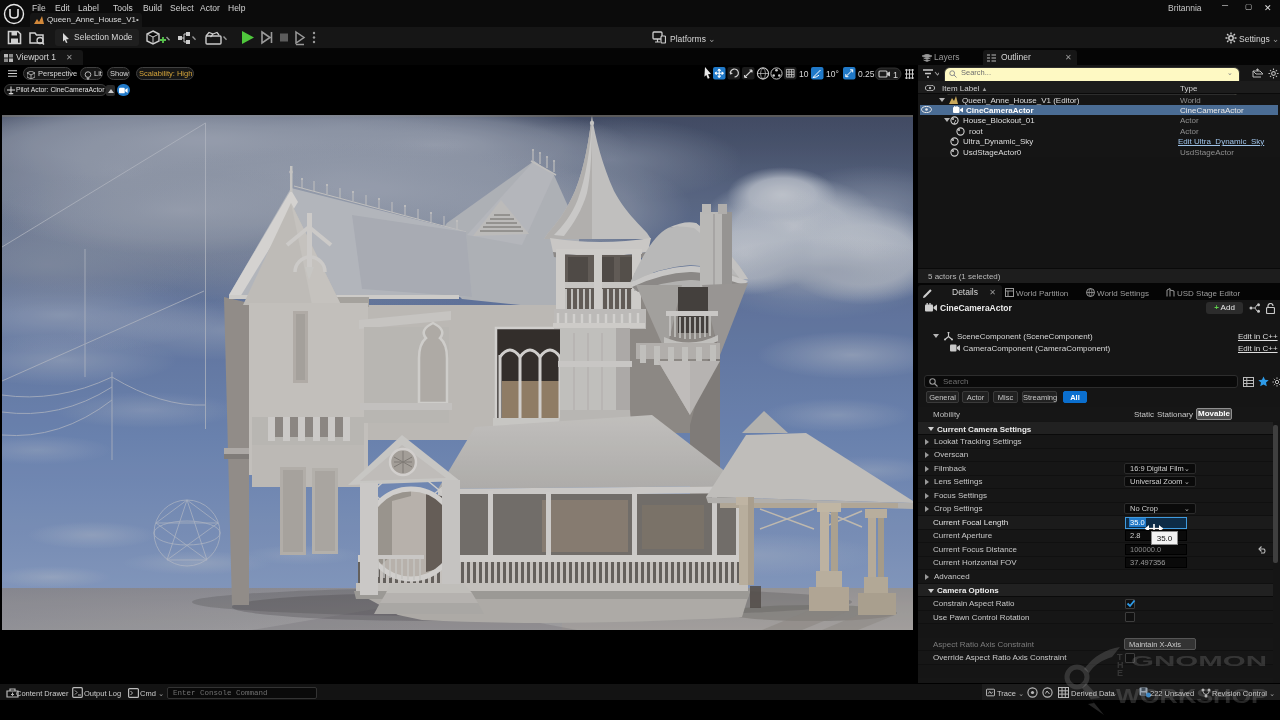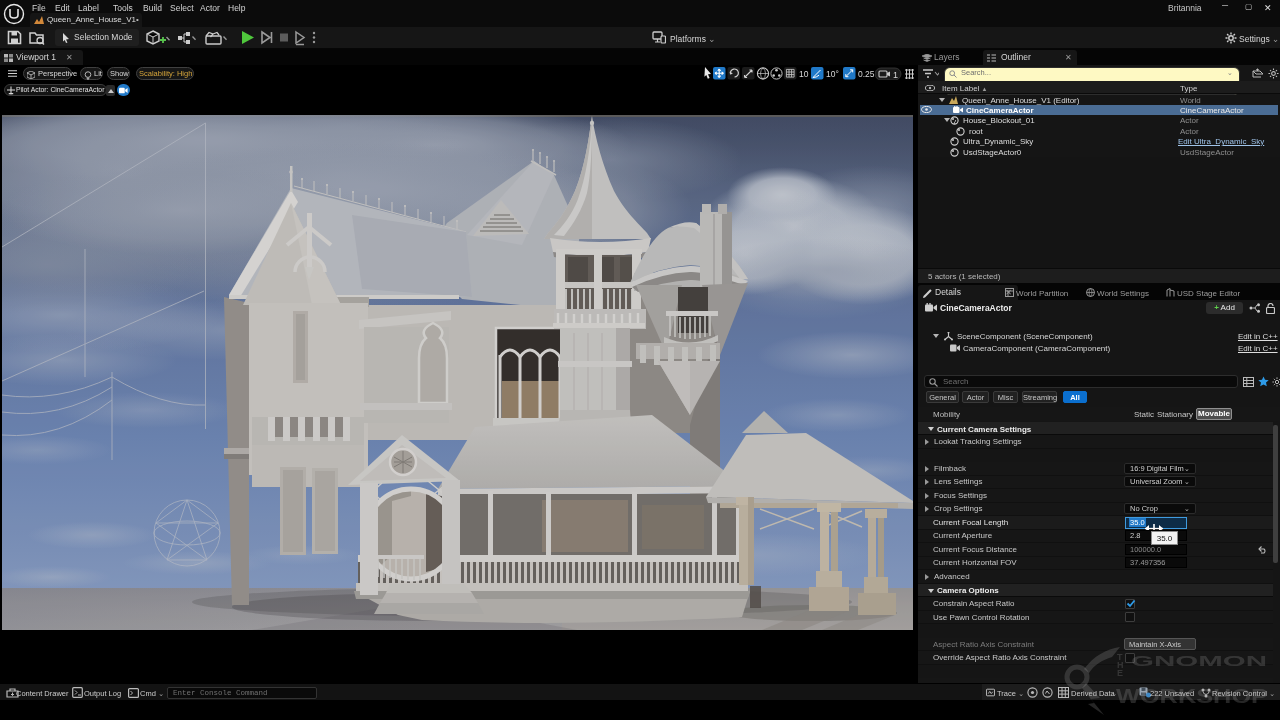--- a/index.html
+++ b/index.html
@@ -738,21 +738,21 @@
     <span class="rowtext" style="left:45px;top:1px;color:#dedede">UsdStageActor0</span>
     <span class="greytext" style="left:262px;top:1px">UsdStageActor</span>
   </div>
 
   <div class="abs" style="left:0;top:92px;width:362px;height:111px;background:#141414;"></div>
   <div class="abs" style="left:0;top:203px;width:362px;height:15px;background:#1d1d1d;border-top:1px solid #0a0a0a;">
     <span class="rowtext" style="left:10px;top:3px;color:#b9b9b9">5 actors (1 selected)</span>
   </div>
 
   <div class="abs" style="left:0;top:218px;width:362px;height:17px;background:#050505;">
-    <div class="vtab" style="left:0px;top:2px;width:100px;padding-left:17px;height:15px;">Details<span style="position:absolute;right:6px;color:#9a9a9a;font-size:8px">✕</span>
+    <div class="vtab" style="left:0px;top:2px;width:84px;padding-left:34px;height:15px;">Details<span style="position:absolute;right:6px;color:#9a9a9a;font-size:8px">✕</span>
       <svg class="abs" style="left:5px;top:4px" width="9" height="9" viewBox="0 0 9 9">
             <path d="M0 9 L2 8.5 L8.7 1.8 L7.2 0.3 L0.5 7 Z" fill="#cfcfcf"></path>
           </svg>
     </div>
     <svg class="abs" style="left:87px;top:5px" width="9" height="9" viewBox="0 0 9 9">
           <rect x="0.5" y="0.5" width="8" height="8" fill="none" stroke="#999" stroke-width="1"></rect>
           <path d="M0.5 3 H8.5 M3 3 V8.5" stroke="#999" stroke-width="1"></path>
         </svg>
     <span class="rowtext" style="left:98px;top:5.5px;color:#9d9d9d">World Partition</span>
     <svg class="abs" style="left:168px;top:5px" width="9" height="9" viewBox="0 0 9 9">
@@ -844,20 +844,24 @@
     <div class="abs" style="left:278px;top:1px;width:36px;height:12px;background:#4d4d4d;border:1px solid #909090;border-radius:2px;color:#fff;font-size:8px;font-weight:bold;line-height:10px;text-align:center;">Movable</div>
   </div>
 
   <div class="cat" style="top:357px;">
         <div class="arrow-d" style="left:10px;top:5px"></div>
         <span class="boldtext" style="left:19px;top:2.5px">Current Camera Settings</span>
       </div>
   <div class="abs drow" style="top:370px;">
         <div class="arrow-r" style="left:7px;top:3.5px"></div>
         <span class="rowtext" style="left:16px;top:1.5px">Lookat Tracking Settings</span>
+      </div>
+  <div class="abs drow" style="top:383.5px;">
+        <div class="arrow-r" style="left:7px;top:3.5px"></div>
+        <span class="rowtext" style="left:16px;top:1.5px">Overscan</span>
       </div>
   <div class="abs drow" style="top:397px;">
         <div class="arrow-r" style="left:7px;top:3.5px"></div>
         <span class="rowtext" style="left:16px;top:1.5px">Filmback</span>
     <div class="dropbox" style="left:206px;top:0.5px;width:72px;">16:9 Digital Film<span style="position:absolute;right:5px;top:0;color:#aaa">⌄</span></div>
       </div>
   <div class="abs drow" style="top:410.5px;">
         <div class="arrow-r" style="left:7px;top:3.5px"></div>
         <span class="rowtext" style="left:16px;top:1.5px">Lens Settings</span>
     <div class="dropbox" style="left:206px;top:0.5px;width:72px;">Universal Zoom<span style="position:absolute;right:5px;top:0;color:#aaa">⌄</span></div>

